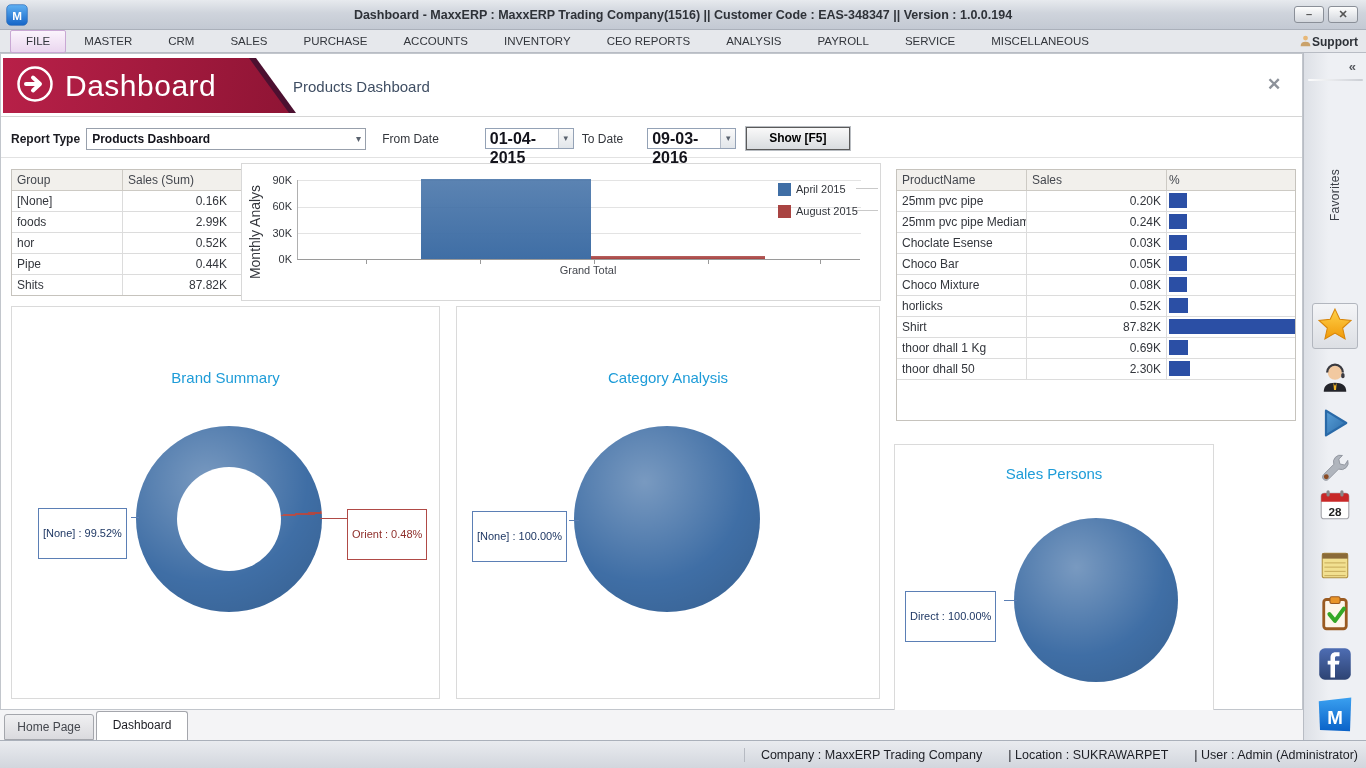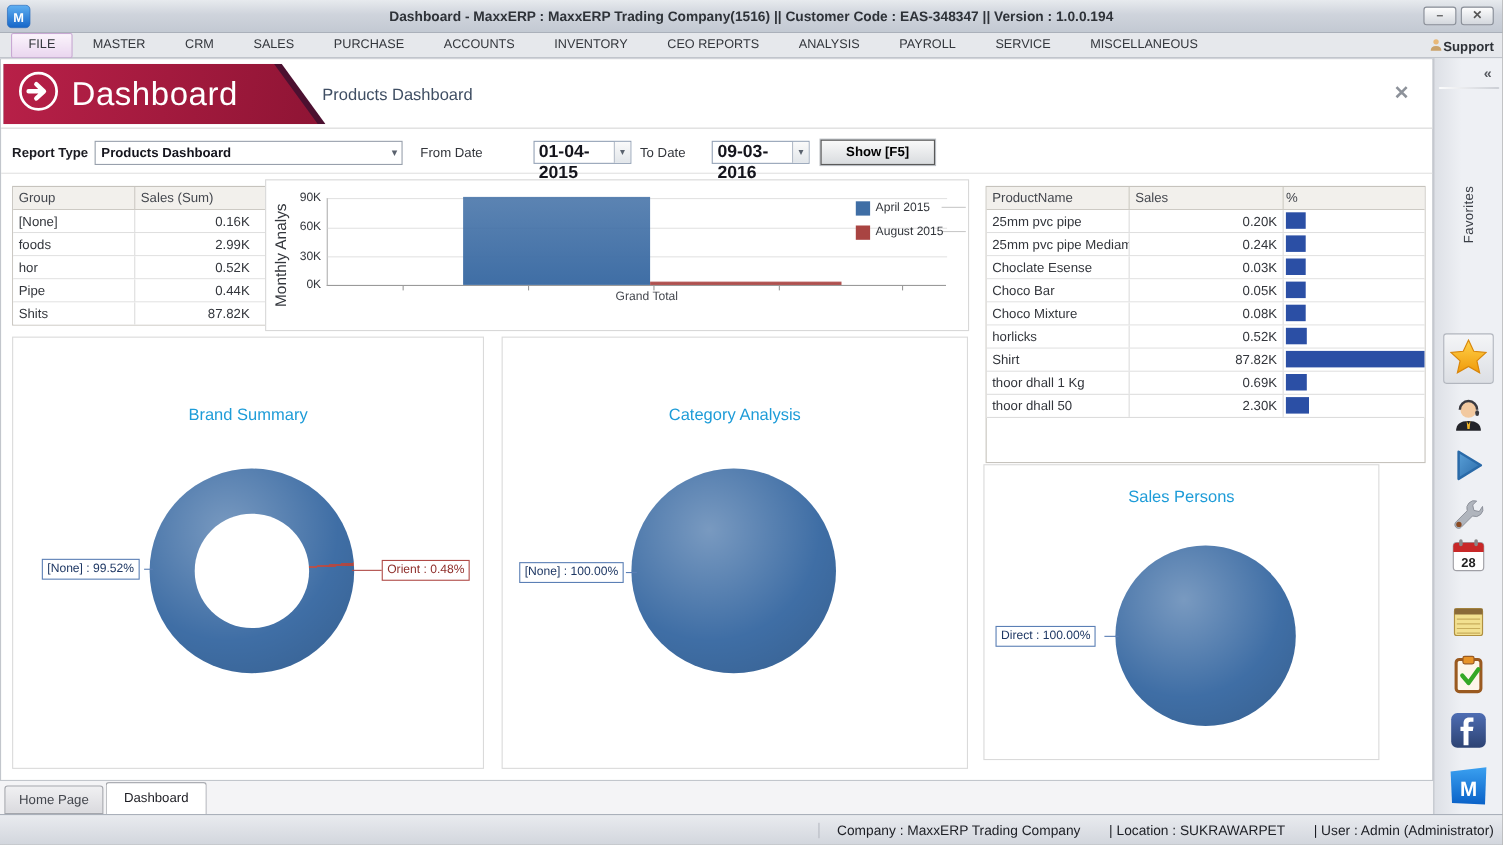--- a/index.html
+++ b/index.html
@@ -98,29 +98,29 @@
   #chart-legend { position:absolute; left:536px; top:14px; }
   .lg-row { display:flex; align-items:center; gap:5px; height:22px; }
   .sw { width:13px; height:13px; display:inline-block; }
   .lg-row span.lbl { font-size:11px; color:#33363c; white-space:nowrap; }
   .lg-line { position:absolute; height:1px; background:#c9c9c9; }
 
   
   .pie-panel { position:absolute; background:#fff; border:1px solid #dadada; }
   #brand-panel    { left:10px;  top:252px; width:429px; height:393px; }
   #category-panel { left:455px; top:252px; width:424px; height:393px; }
-  #sales-panel    { left:893px; top:368px; width:360px; height:269px;text-decoration:underline; }
+  #sales-panel    { left:893px; top:390px; width:320px; height:269px;text-decoration:underline; }
   .pie-title { position:absolute; left:0; width:100%; text-align:center;
     font-size:15px; color:#1e9cd8; }
   .pie { position:absolute; border-radius:50%; }
   .pie::after { content:''; position:absolute; inset:0; border-radius:50%;
     background:radial-gradient(circle at 38% 30%, rgba(255,255,255,.30), rgba(255,255,255,0) 58%, rgba(0,0,0,.14)); }
   .hole { position:absolute; border-radius:50%; background:#fff; z-index:2; }
   .callout { position:absolute; background:#fff; font-size:11px; line-height:17px;
-    padding:0 4px; white-space:nowrap; z-index:3; }
+    padding:16px 4px; white-space:nowrap; z-index:3; }
   .callout.blue { border:1px solid #5b7fb5; color:#1f3864; }
   .callout.red  { border:1px solid #b04a46; color:#8f2f2b; }
   .conn { position:absolute; height:1px; z-index:3; }
   .conn.blue { background:#5b7fb5; } .conn.red { background:#b04a46; }
 
   
   #tabbar { position:absolute; left:0; top:710px; width:1303px; height:30px; background:#f4f4f6; }
   .tab { position:absolute; text-align:center; font-size:12px; border:1px solid #a4a6ac;
     border-radius:3px 3px 0 0; }
   #tab-home { left:4px; top:4px; width:90px; height:26px; line-height:24px;

